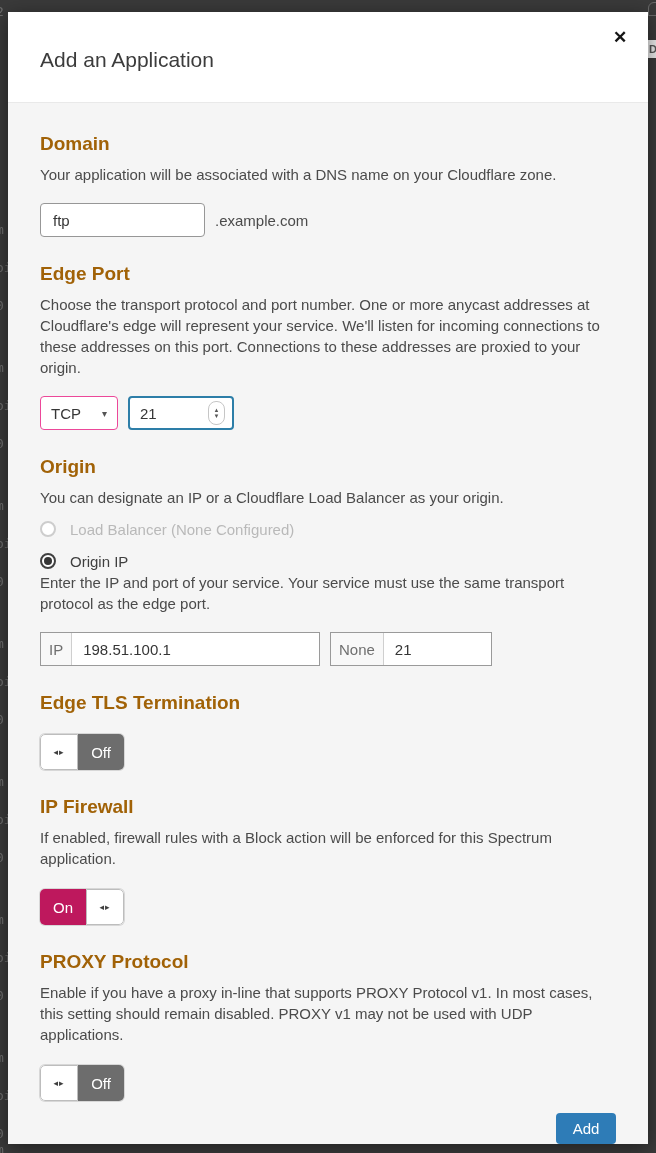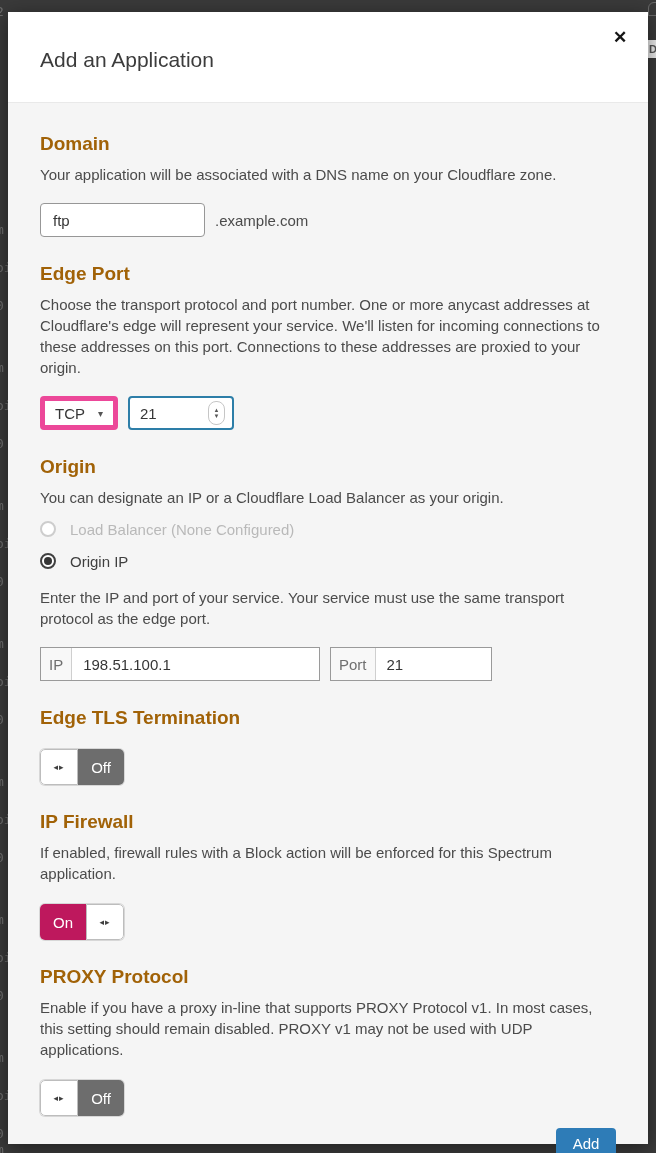--- a/index.html
+++ b/index.html
@@ -46,21 +46,21 @@
   
   .row{display:flex;align-items:center;margin-top:18px;}
   .text-input{
     height:34px;background:#fff;border:1px solid #979797;border-radius:4px;
     font-size:15px;color:#363636;box-sizing:border-box;padding:0 12px;
     display:flex;align-items:center;
   }
   .domain-input{width:165px;}
   .domain-suffix{margin-left:10px;font-size:15px;color:#4b4b4b;}
   .select{
-    width:78px;height:34px;background:#fff;border:5px solid #ec4899;border-radius:4px;
+    width:78px;height:34px;background:#fff;border:1px solid #ec4899;border-radius:4px;
     box-sizing:border-box;display:flex;align-items:center;justify-content:space-between;
     padding:0 10px;font-size:15px;color:#363636;cursor:pointer;margin-right:10px;
   }
   .select .caret{font-size:10px;color:#555;}
   .num-input{
     width:106px;height:34px;background:#fff;border:2px solid #2d7ea8;border-radius:4px;
     box-sizing:border-box;display:flex;align-items:center;justify-content:space-between;
     padding:0 7px 0 10px;font-size:15px;color:#363636;
   }
   .stepper{
@@ -186,28 +186,28 @@
       <div class="radio-row">
         <span class="radio disabled"></span>
         <span class="radio-label disabled">Load Balancer (None Configured)</span>
       </div>
       <div class="radio-row">
         <span class="radio checked">
             <span class="dot"></span>
           </span>
         <span class="radio-label">Origin IP</span>
       </div>
-      <div class="sec-desc" style="margin-top:15px;">Enter the IP and port of your service. Your service must use the same transport protocol as the edge port.</div>
+      <div class="sec-desc" style="margin-top:0;">Enter the IP and port of your service. Your service must use the same transport protocol as the edge port.</div>
       <div class="group-row">
         <div class="input-group ip-group">
           <span class="addon">IP</span>
           <span class="val" style="flex:1">198.51.100.1</span>
         </div>
         <div class="input-group port-group">
-          <span class="addon">Port</span>
+          <span class="addon">None</span>
           <span class="val" style="flex:1">21</span>
         </div>
       </div>
     </div>
 
     <div class="section">
       <div class="sec-label">Edge TLS Termination</div>
       <div class="toggle tg-off">
         <span class="tg-seg tg-knob">
             <span class="tg-arrows">◂▸</span>

